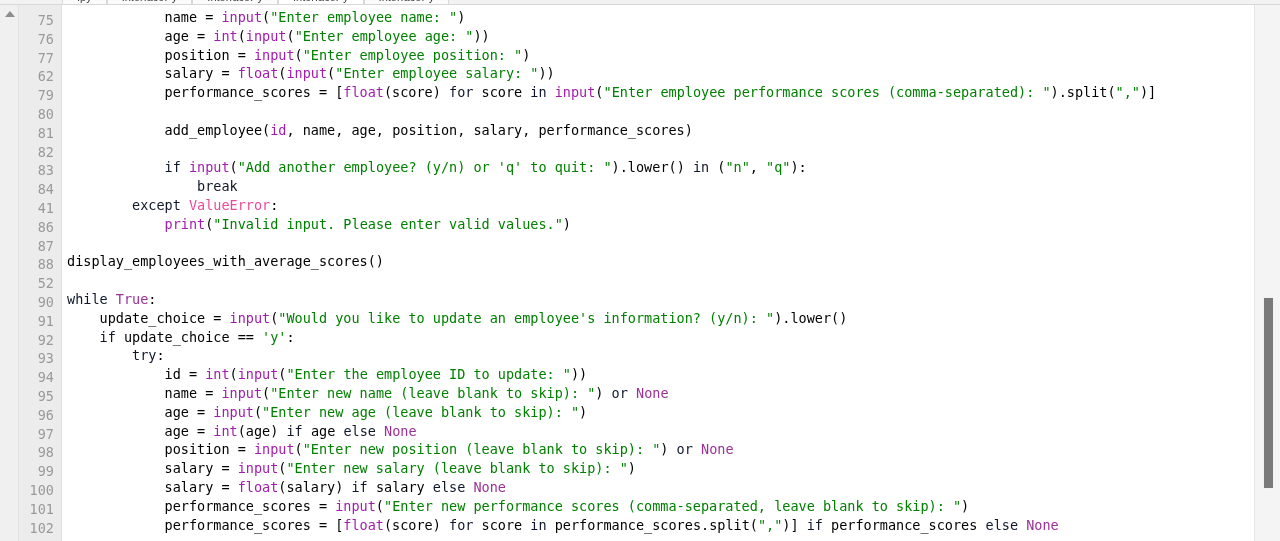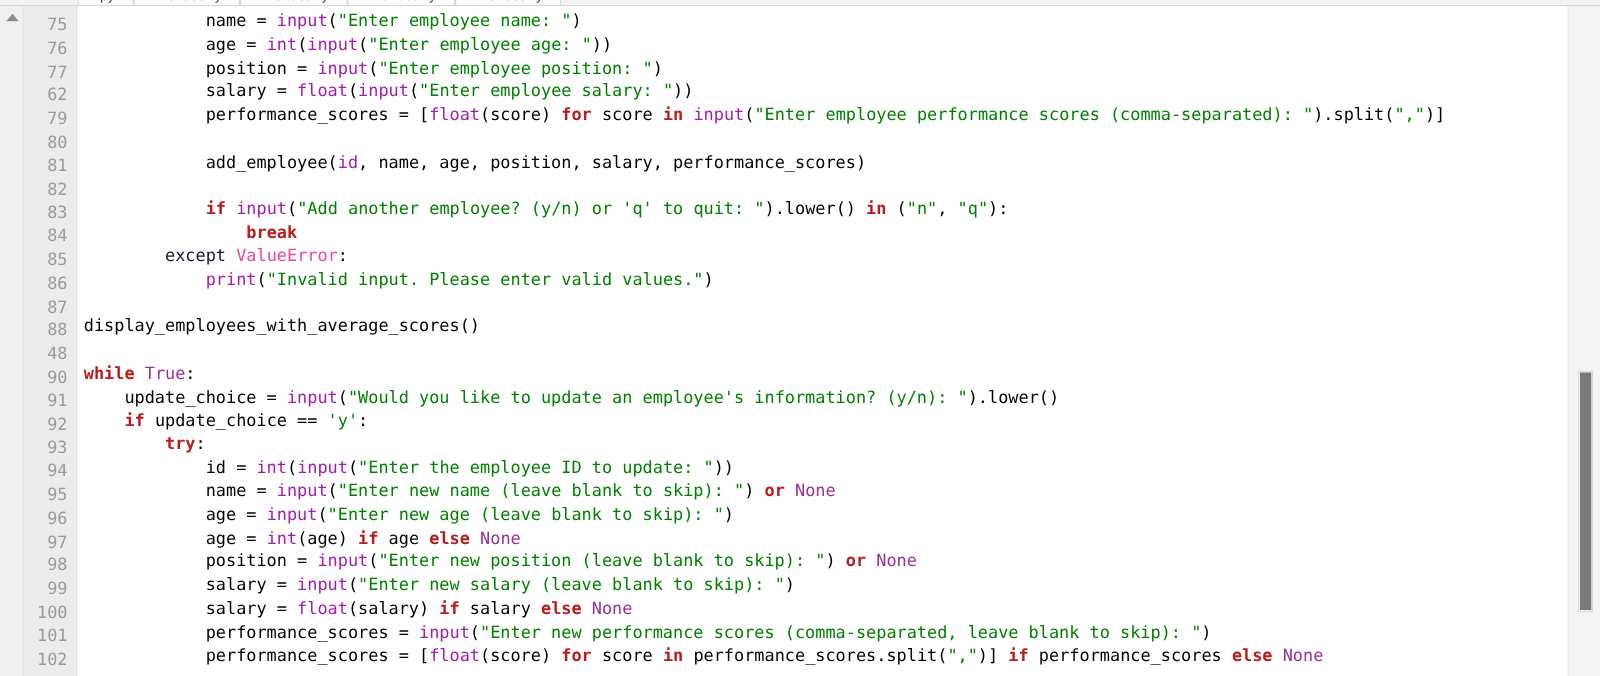--- a/index.html
+++ b/index.html
@@ -125,21 +125,21 @@
     font-family: "DejaVu Sans Mono", "Liberation Mono", monospace;
     color: #000000;
     white-space: pre;
     letter-spacing: 0px;
   }
 
   
   .t-def  { color: #000000; }
   .t-str  { color: #008000; }
   .t-fn   { color: #a21caf; }
-  .t-kw   { color: #b91c1c; font-weight: bold; margin-top: 31px; }
+  .t-kw   { color: #0f172a; font-weight: normal; margin-top: 31px; }
   .t-bi   { color: #9b3095; font-weight: normal; }
   .t-exc  { color: #0f172a; font-weight: normal; }
   .t-cls  { color: #ec4899; }
 
   
   .vscroll {
     position: absolute;
     right: 0; top: 5px;
     width: 26px;
     height: 536px;
@@ -189,25 +189,25 @@
         <div class="ln">75</div>
         <div class="ln">76</div>
         <div class="ln">77</div>
         <div class="ln">62</div>
         <div class="ln">79</div>
         <div class="ln">80</div>
         <div class="ln">81</div>
         <div class="ln">82</div>
         <div class="ln">83</div>
         <div class="ln">84</div>
-        <div class="ln">85</div>
+        <div class="ln">41</div>
         <div class="ln">86</div>
         <div class="ln">87</div>
         <div class="ln">88</div>
-        <div class="ln">48</div>
+        <div class="ln">52</div>
         <div class="ln">90</div>
         <div class="ln">91</div>
         <div class="ln">92</div>
         <div class="ln">93</div>
         <div class="ln">94</div>
         <div class="ln">95</div>
         <div class="ln">96</div>
         <div class="ln">97</div>
         <div class="ln">98</div>
         <div class="ln">99</div>

